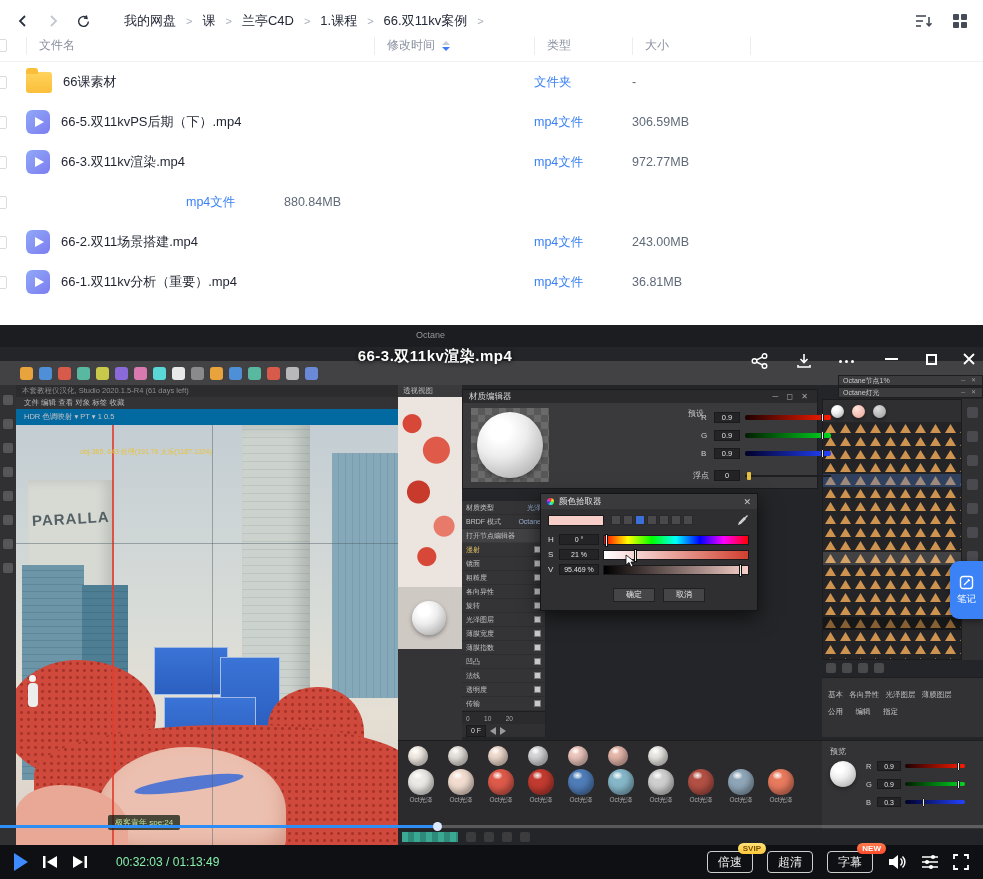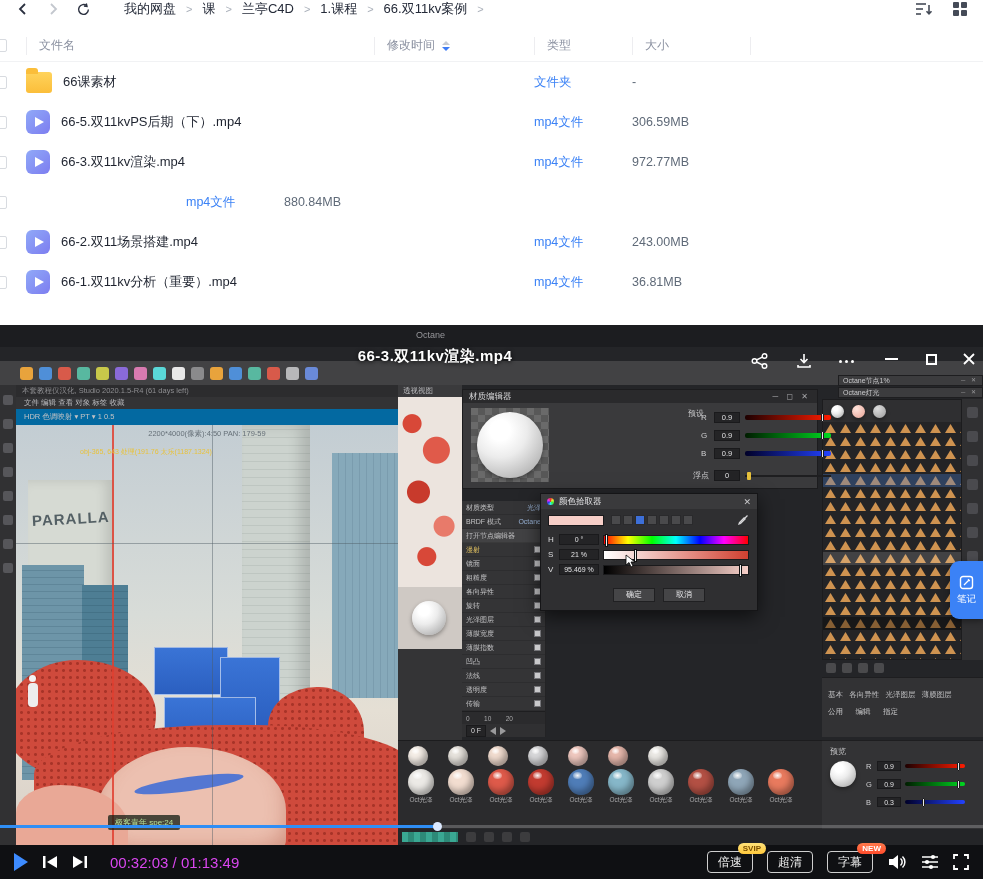--- a/index.html
+++ b/index.html
@@ -2,21 +2,21 @@
 <html><head>
 <meta charset="utf-8">
 <style>
 *{margin:0;padding:0;box-sizing:border-box}
 html,body{width:983px;height:879px;overflow:hidden;background:#fff;
   font-family:"Liberation Sans","DejaVu Sans",sans-serif}
 .app{position:relative;width:983px;height:879px}
 
 
 .fm{height:325px;background:#fff}
-.fm-nav{height:30px;display:flex;align-items:flex-start;padding:0 14px;gap:12px}
+.fm-nav{height:30px;display:flex;align-items:flex-end;padding:0 14px;gap:12px}
 .nav-ico{width:18px;height:18px;display:flex;align-items:center;justify-content:center;cursor:pointer}
 .crumbs{display:flex;align-items:center;gap:10px;margin-left:20px;font-size:13px}
 .crumb{color:#242a38;cursor:pointer;white-space:nowrap}
 .crumb-sep{color:#aab0ba;font-size:11px}
 .nav-right{margin-left:auto;display:flex;gap:18px;align-items:center}
 .fm-head{height:32px;display:flex;align-items:center;border-bottom:1px solid #f1f2f4;color:#8a90a0;font-size:12px}
 .hc{display:flex;align-items:center;height:18px}
 .hc+.hc{border-left:1px solid #ededf0;padding-left:12px}
 .col-check{width:26px;padding-left:0;display:flex}
 .col-name{width:348px}
@@ -55,21 +55,21 @@
 .seek-played{height:3px;background:#2f8ef5;position:relative}
 .seek-handle{position:absolute;right:-4px;top:-3px;width:9px;height:9px;border-radius:50%;background:#dce9ff}
 
 
 .notebtn{position:absolute;right:0;top:236px;width:33px;height:58px;background:#3b82f6;border-radius:9px 0 0 9px;z-index:60;display:flex;flex-direction:column;align-items:center;justify-content:center;gap:3px;cursor:pointer;color:#fff;font-size:9.5px;box-shadow:0 2px 6px rgba(0,0,0,.4)}
 
 
 .ctrl{height:34px;background:#0f1013;display:flex;align-items:center;padding:0 14px;gap:14px}
 .play-tri{width:0;height:0;border-left:14px solid #3d8bff;border-top:9px solid transparent;border-bottom:9px solid transparent;cursor:pointer}
 .ctl-ico{display:flex;align-items:center;justify-content:center;cursor:pointer}
-.time{color:#d946ef;font-size:15px;margin-left:8px;white-space:nowrap}
+.time{color:#86efac;font-size:12px;margin-left:14px;white-space:nowrap}
 .spacer{flex:1}
 .pbtn{position:relative;background:transparent;height:22px;padding:0 10px;border:1px solid rgba(255,255,255,.8);border-radius:4px;color:#f2f2f2;font-size:12px;cursor:pointer;font-family:inherit}
 .badge{position:absolute;top:-9px;right:-14px;font-size:8px;line-height:11px;padding:0 5px;border-radius:7px;font-weight:bold}
 .badge.svip{background:linear-gradient(180deg,#ffe27a,#ffc83c);color:#7a4f00}
 .badge.new{background:linear-gradient(180deg,#ff7a4c,#ff4c2c);color:#fff}
 
 
 .c4d{position:absolute;inset:0;background:#242528;font-size:8px;color:#bbb}
 .abs{position:absolute}
 .strip-top{left:0;top:0;width:100%;height:22px;background:#1c1d20}
@@ -413,21 +413,20 @@
             <div class="abs coral cor2"></div>
             <div class="abs coral cor3"></div>
             <div class="abs shoe"></div>
             <div class="abs lace"></div>
             <div class="abs pinkpatch"></div>
             <div class="abs figure-head"></div>
             <div class="abs figure-body"></div>
             <div class="abs guide-red"></div>
             <div class="abs cross-v"></div>
             <div class="abs cross-h"></div>
-            <div class="abs ovl1">2200*4000(像素):4:50   PAN: 179-59</div>
             <div class="abs ovl2">obj-365, 643 处理(191.76 太乐(1187.1324)</div>
             <div class="abs wm">极客青年 spe:24</div>
           </div>
         </div>
 
         <div class="abs mid">
           <div class="mid-menu">透视视图</div>
           <div class="mid-img"></div>
           <div class="mid-light">
               <div class="sphere" style="position:absolute;left:14px;top:14px;width:34px;height:34px"></div>

